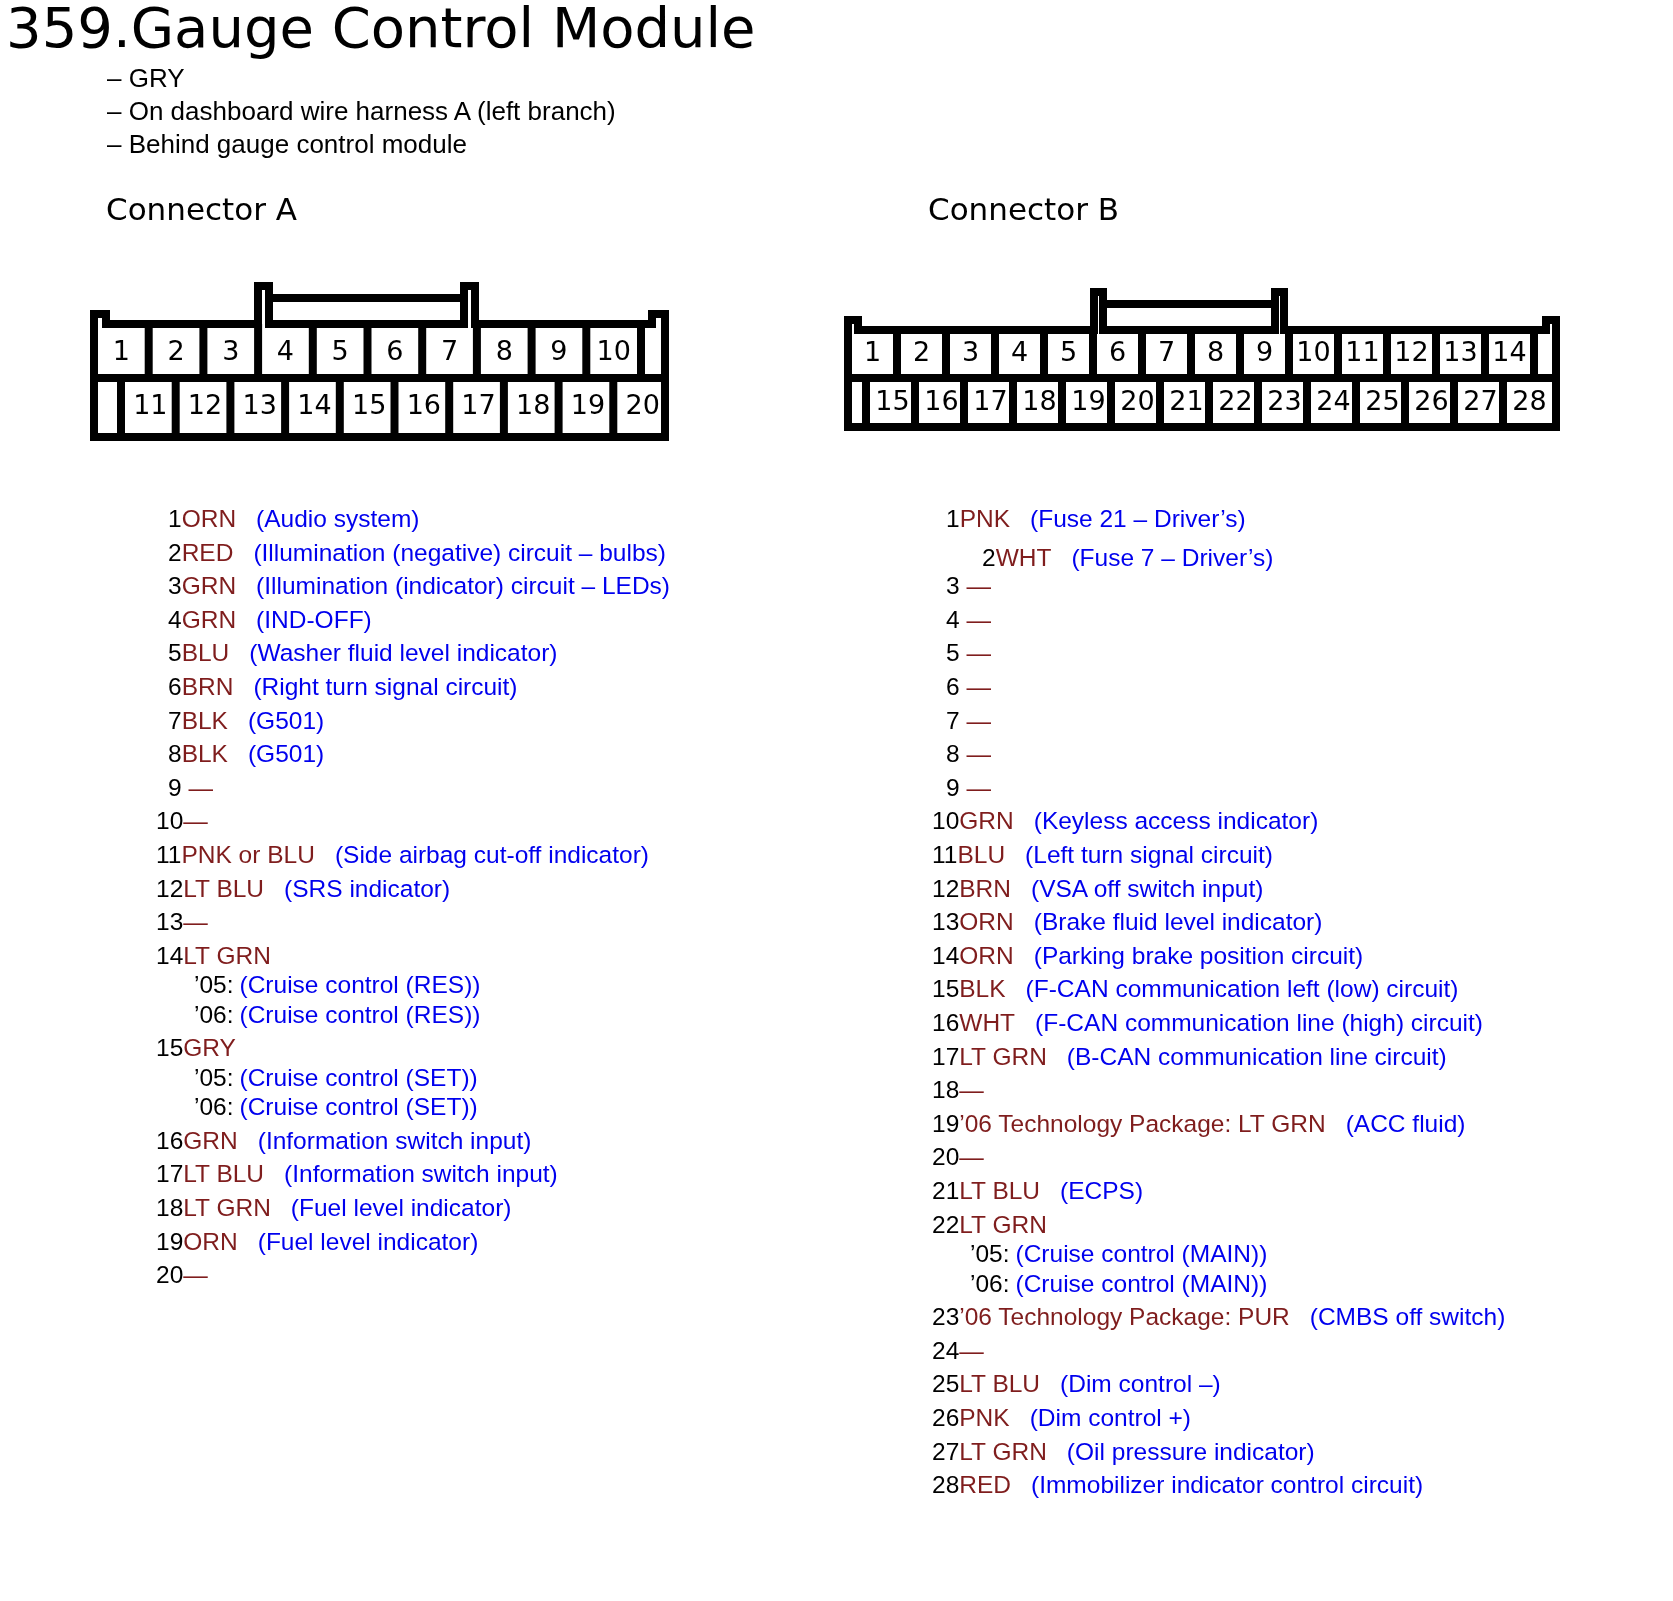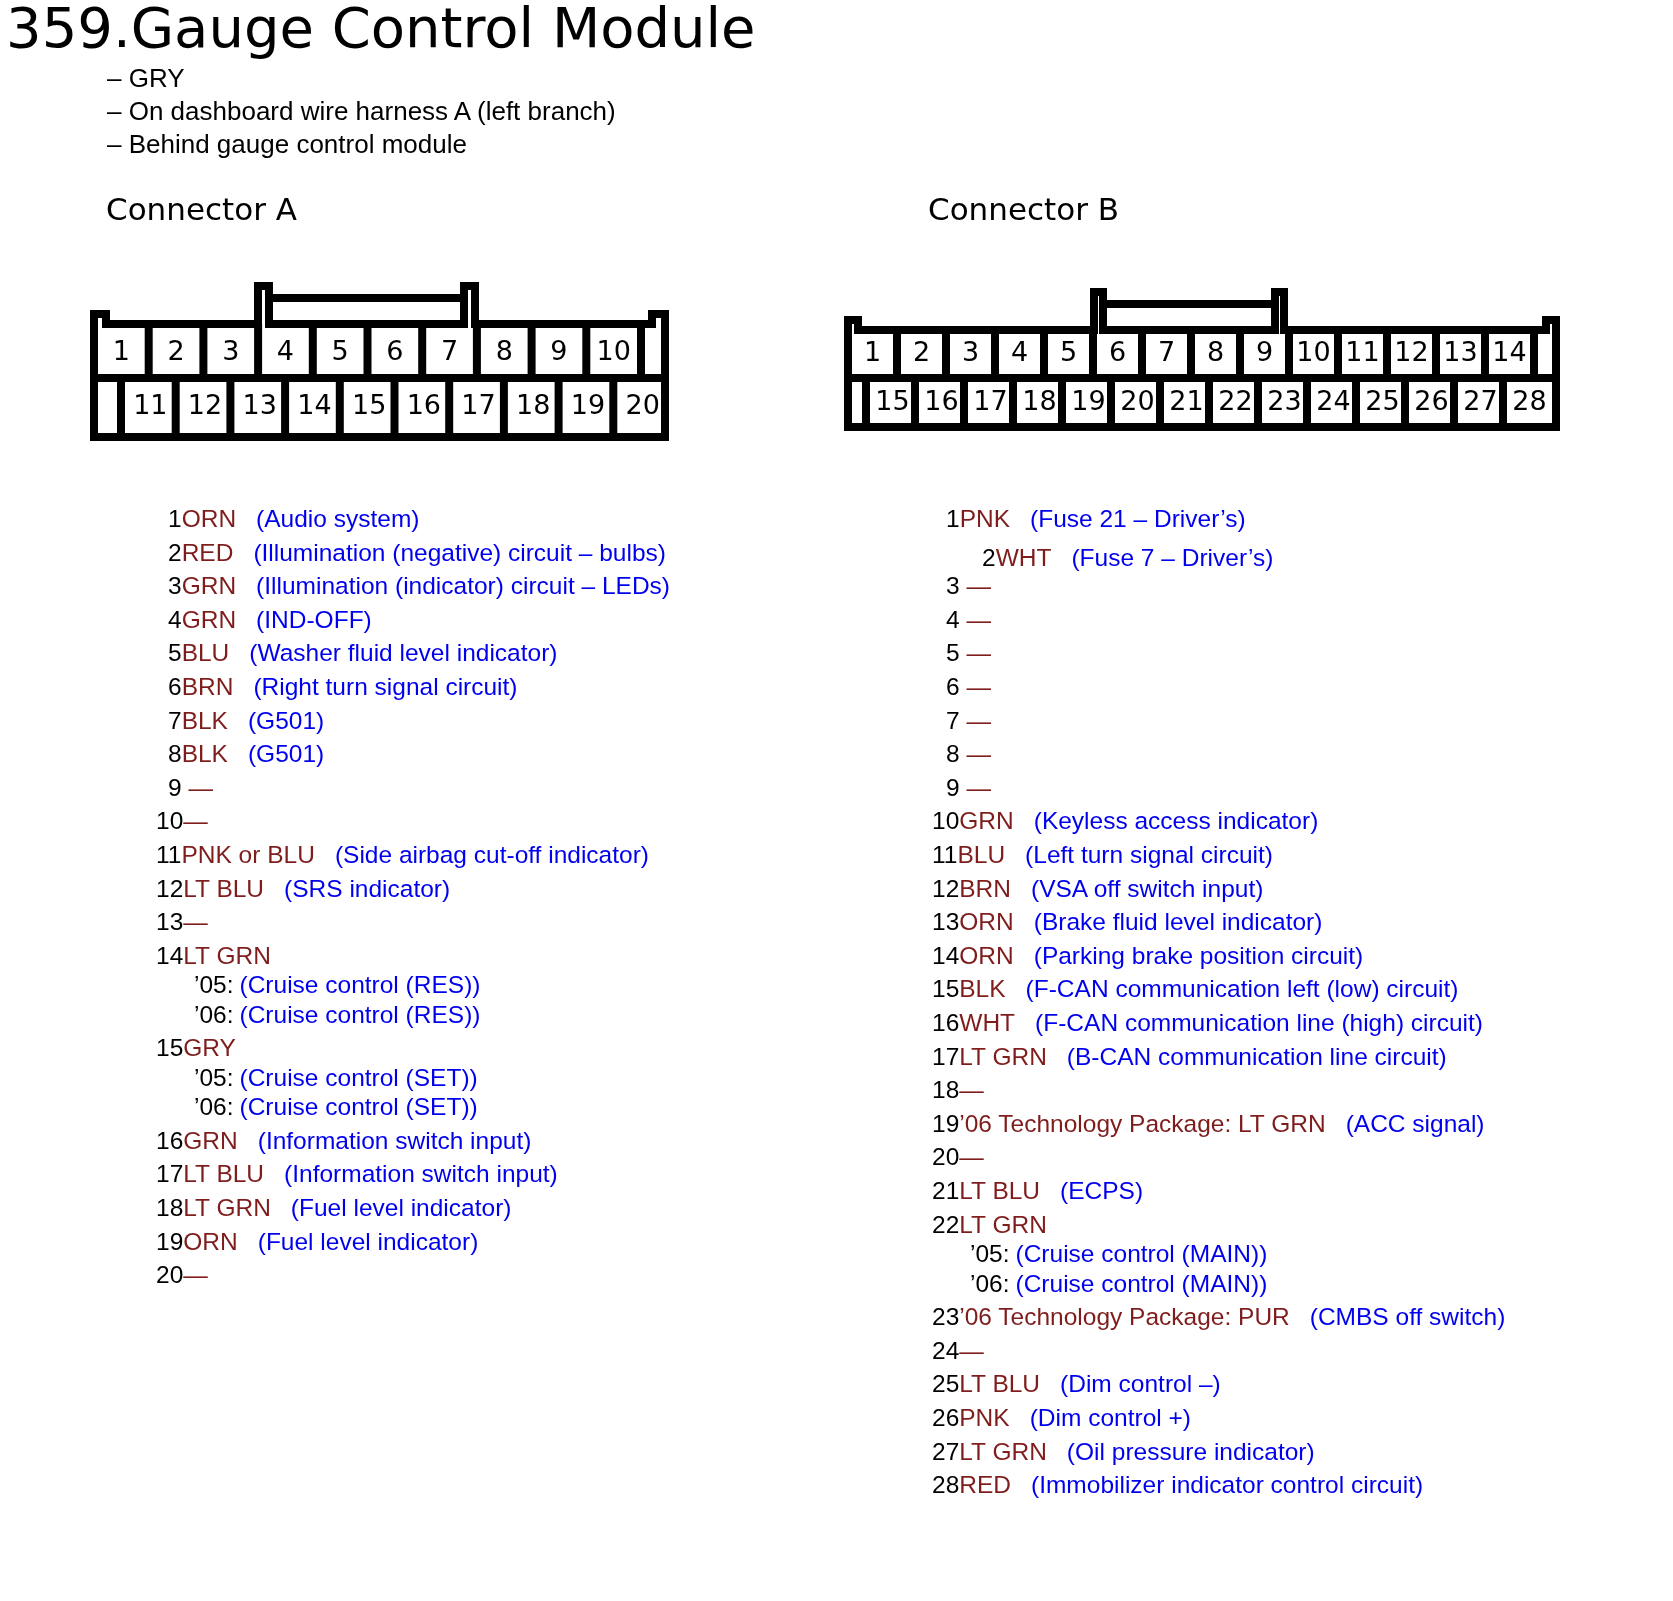--- a/index.html
+++ b/index.html
@@ -192,21 +192,21 @@
     <div class="pin-row" style="left: 14px; top: 268.8px;"><span class="pin-num">9</span><span class="pin-wire"> —</span></div>
     <div class="pin-row" style="left: 0px; top: 302.4px;"><span class="pin-num">10</span><span class="pin-wire">GRN</span><span class="pin-desc">(Keyless access indicator)</span></div>
     <div class="pin-row" style="left: 0px; top: 336px;"><span class="pin-num">11</span><span class="pin-wire">BLU</span><span class="pin-desc">(Left turn signal circuit)</span></div>
     <div class="pin-row" style="left: 0px; top: 369.6px;"><span class="pin-num">12</span><span class="pin-wire">BRN</span><span class="pin-desc">(VSA off switch input)</span></div>
     <div class="pin-row" style="left: 0px; top: 403.2px;"><span class="pin-num">13</span><span class="pin-wire">ORN</span><span class="pin-desc">(Brake fluid level indicator)</span></div>
     <div class="pin-row" style="left: 0px; top: 436.8px;"><span class="pin-num">14</span><span class="pin-wire">ORN</span><span class="pin-desc">(Parking brake position circuit)</span></div>
     <div class="pin-row" style="left: 0px; top: 470.4px;"><span class="pin-num">15</span><span class="pin-wire">BLK</span><span class="pin-desc">(F-CAN communication left (low) circuit)</span></div>
     <div class="pin-row" style="left: 0px; top: 504px;"><span class="pin-num">16</span><span class="pin-wire">WHT</span><span class="pin-desc">(F-CAN communication line (high) circuit)</span></div>
     <div class="pin-row" style="left: 0px; top: 537.6px;"><span class="pin-num">17</span><span class="pin-wire">LT GRN</span><span class="pin-desc">(B-CAN communication line circuit)</span></div>
     <div class="pin-row" style="left: 0px; top: 571.2px;"><span class="pin-num">18</span><span class="pin-wire">—</span></div>
-    <div class="pin-row" style="left: 0px; top: 604.8px;"><span class="pin-num">19</span><span class="pin-wire">’06 Technology Package: LT GRN</span><span class="pin-desc">(ACC signal)</span></div>
+    <div class="pin-row" style="left: 0px; top: 604.8px;"><span class="pin-num">19</span><span class="pin-wire">’06 Technology Package: LT GRN</span><span class="pin-desc">(ACC fluid)</span></div>
     <div class="pin-row" style="left: 0px; top: 638.4px;"><span class="pin-num">20</span><span class="pin-wire">—</span></div>
     <div class="pin-row" style="left: 0px; top: 672px;"><span class="pin-num">21</span><span class="pin-wire">LT BLU</span><span class="pin-desc">(ECPS)</span></div>
     <div class="pin-row" style="left: 0px; top: 705.6px;"><span class="pin-num">22</span><span class="pin-wire">LT GRN</span></div>
     <div class="pin-row" style="left: 38px; top: 735.1px;"><span class="sub-label">’05:</span><span class="sub-desc">(Cruise control (MAIN))</span></div>
     <div class="pin-row" style="left: 38px; top: 764.6px;"><span class="sub-label">’06:</span><span class="sub-desc">(Cruise control (MAIN))</span></div>
     <div class="pin-row" style="left: 0px; top: 798.1px;"><span class="pin-num">23</span><span class="pin-wire">’06 Technology Package: PUR</span><span class="pin-desc">(CMBS off switch)</span></div>
     <div class="pin-row" style="left: 0px; top: 831.7px;"><span class="pin-num">24</span><span class="pin-wire">—</span></div>
     <div class="pin-row" style="left: 0px; top: 865.3px;"><span class="pin-num">25</span><span class="pin-wire">LT BLU</span><span class="pin-desc">(Dim control –)</span></div>
     <div class="pin-row" style="left: 0px; top: 898.9px;"><span class="pin-num">26</span><span class="pin-wire">PNK</span><span class="pin-desc">(Dim control +)</span></div>
     <div class="pin-row" style="left: 0px; top: 932.5px;"><span class="pin-num">27</span><span class="pin-wire">LT GRN</span><span class="pin-desc">(Oil pressure indicator)</span></div>

